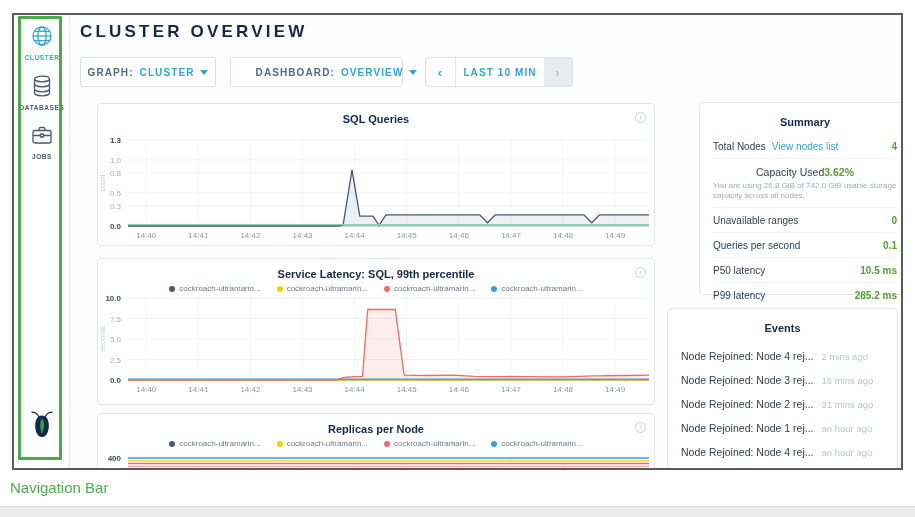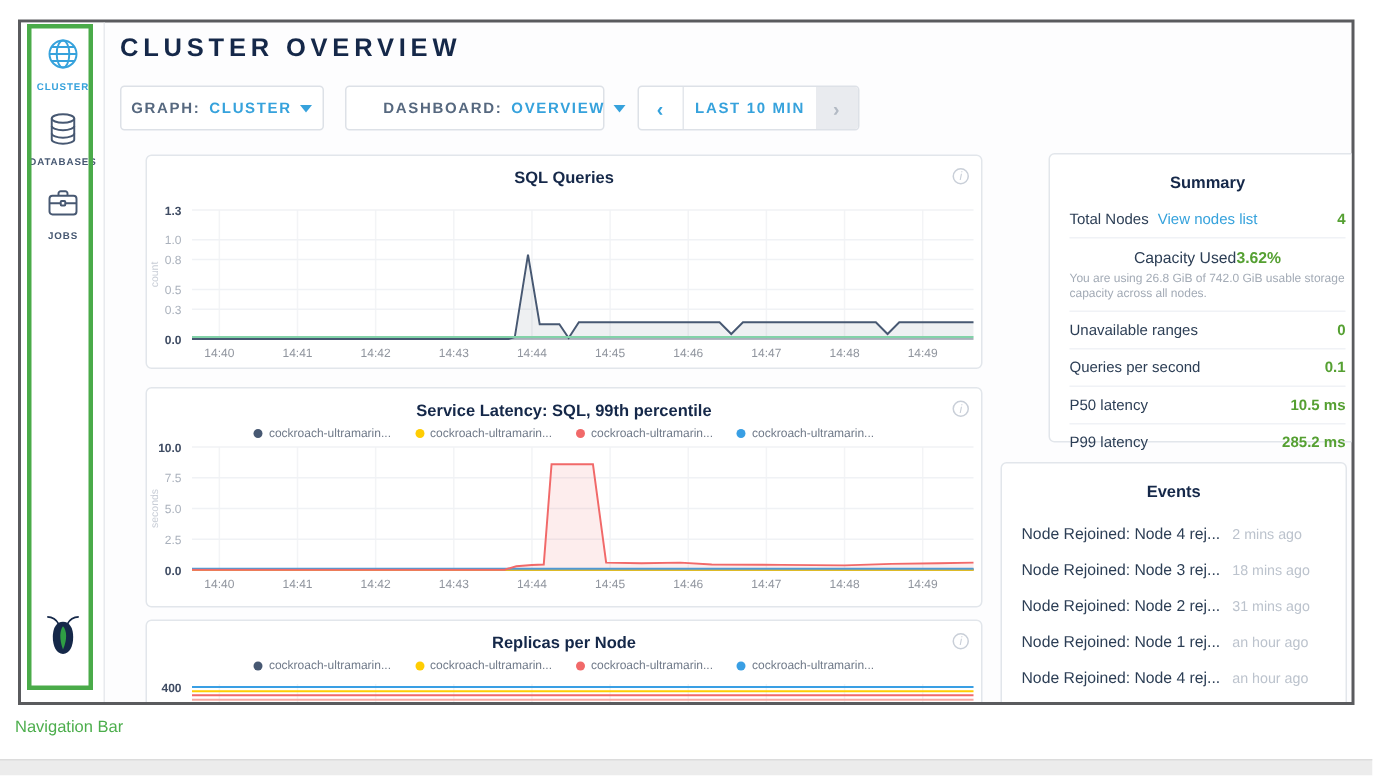--- a/index.html
+++ b/index.html
@@ -51,21 +51,21 @@
   .srow .link { color:#36a2dc; cursor:pointer; margin-left:6px; }
   .srow-wrap { margin:0 13px; border-bottom:1px solid #f0f2f6; padding:7px 0 6px 0; }
   .srow-wrap .line1 { display:flex; justify-content:center; align-items:baseline; font-size:10.5px; color:#2c3e55; }
   .srow-wrap .note { font-size:8px; color:#a3abb6; line-height:10px; margin-top:3px; }
   .erow { margin:0 13px; height:24px; display:flex; justify-content:flex-start; align-items:center; font-size:10.5px; color:#2c3e55; }
   .erow .etime { font-size:9.5px; color:#bcc3cd; white-space:nowrap; margin-left:8px; }
   .erow .etext { white-space:nowrap; overflow:hidden; }
   .events-list { margin-top:10px; }
 
   
-  .caption { position:absolute; left:10px; top:479px; font-size:11px; color:#4cae4c; }
+  .caption { position:absolute; left:10px; top:479px; font-size:15px; color:#4cae4c; }
   .bottom-strip { position:absolute; left:0; top:506px; width:915px; height:11px; background:#ececec; border-top:1px solid #dcdcdc; }
 </style>
 </head>
 <body>
 
 <div class="page">
   <div class="frame">
 
     <div class="nav-highlight"></div>
 

